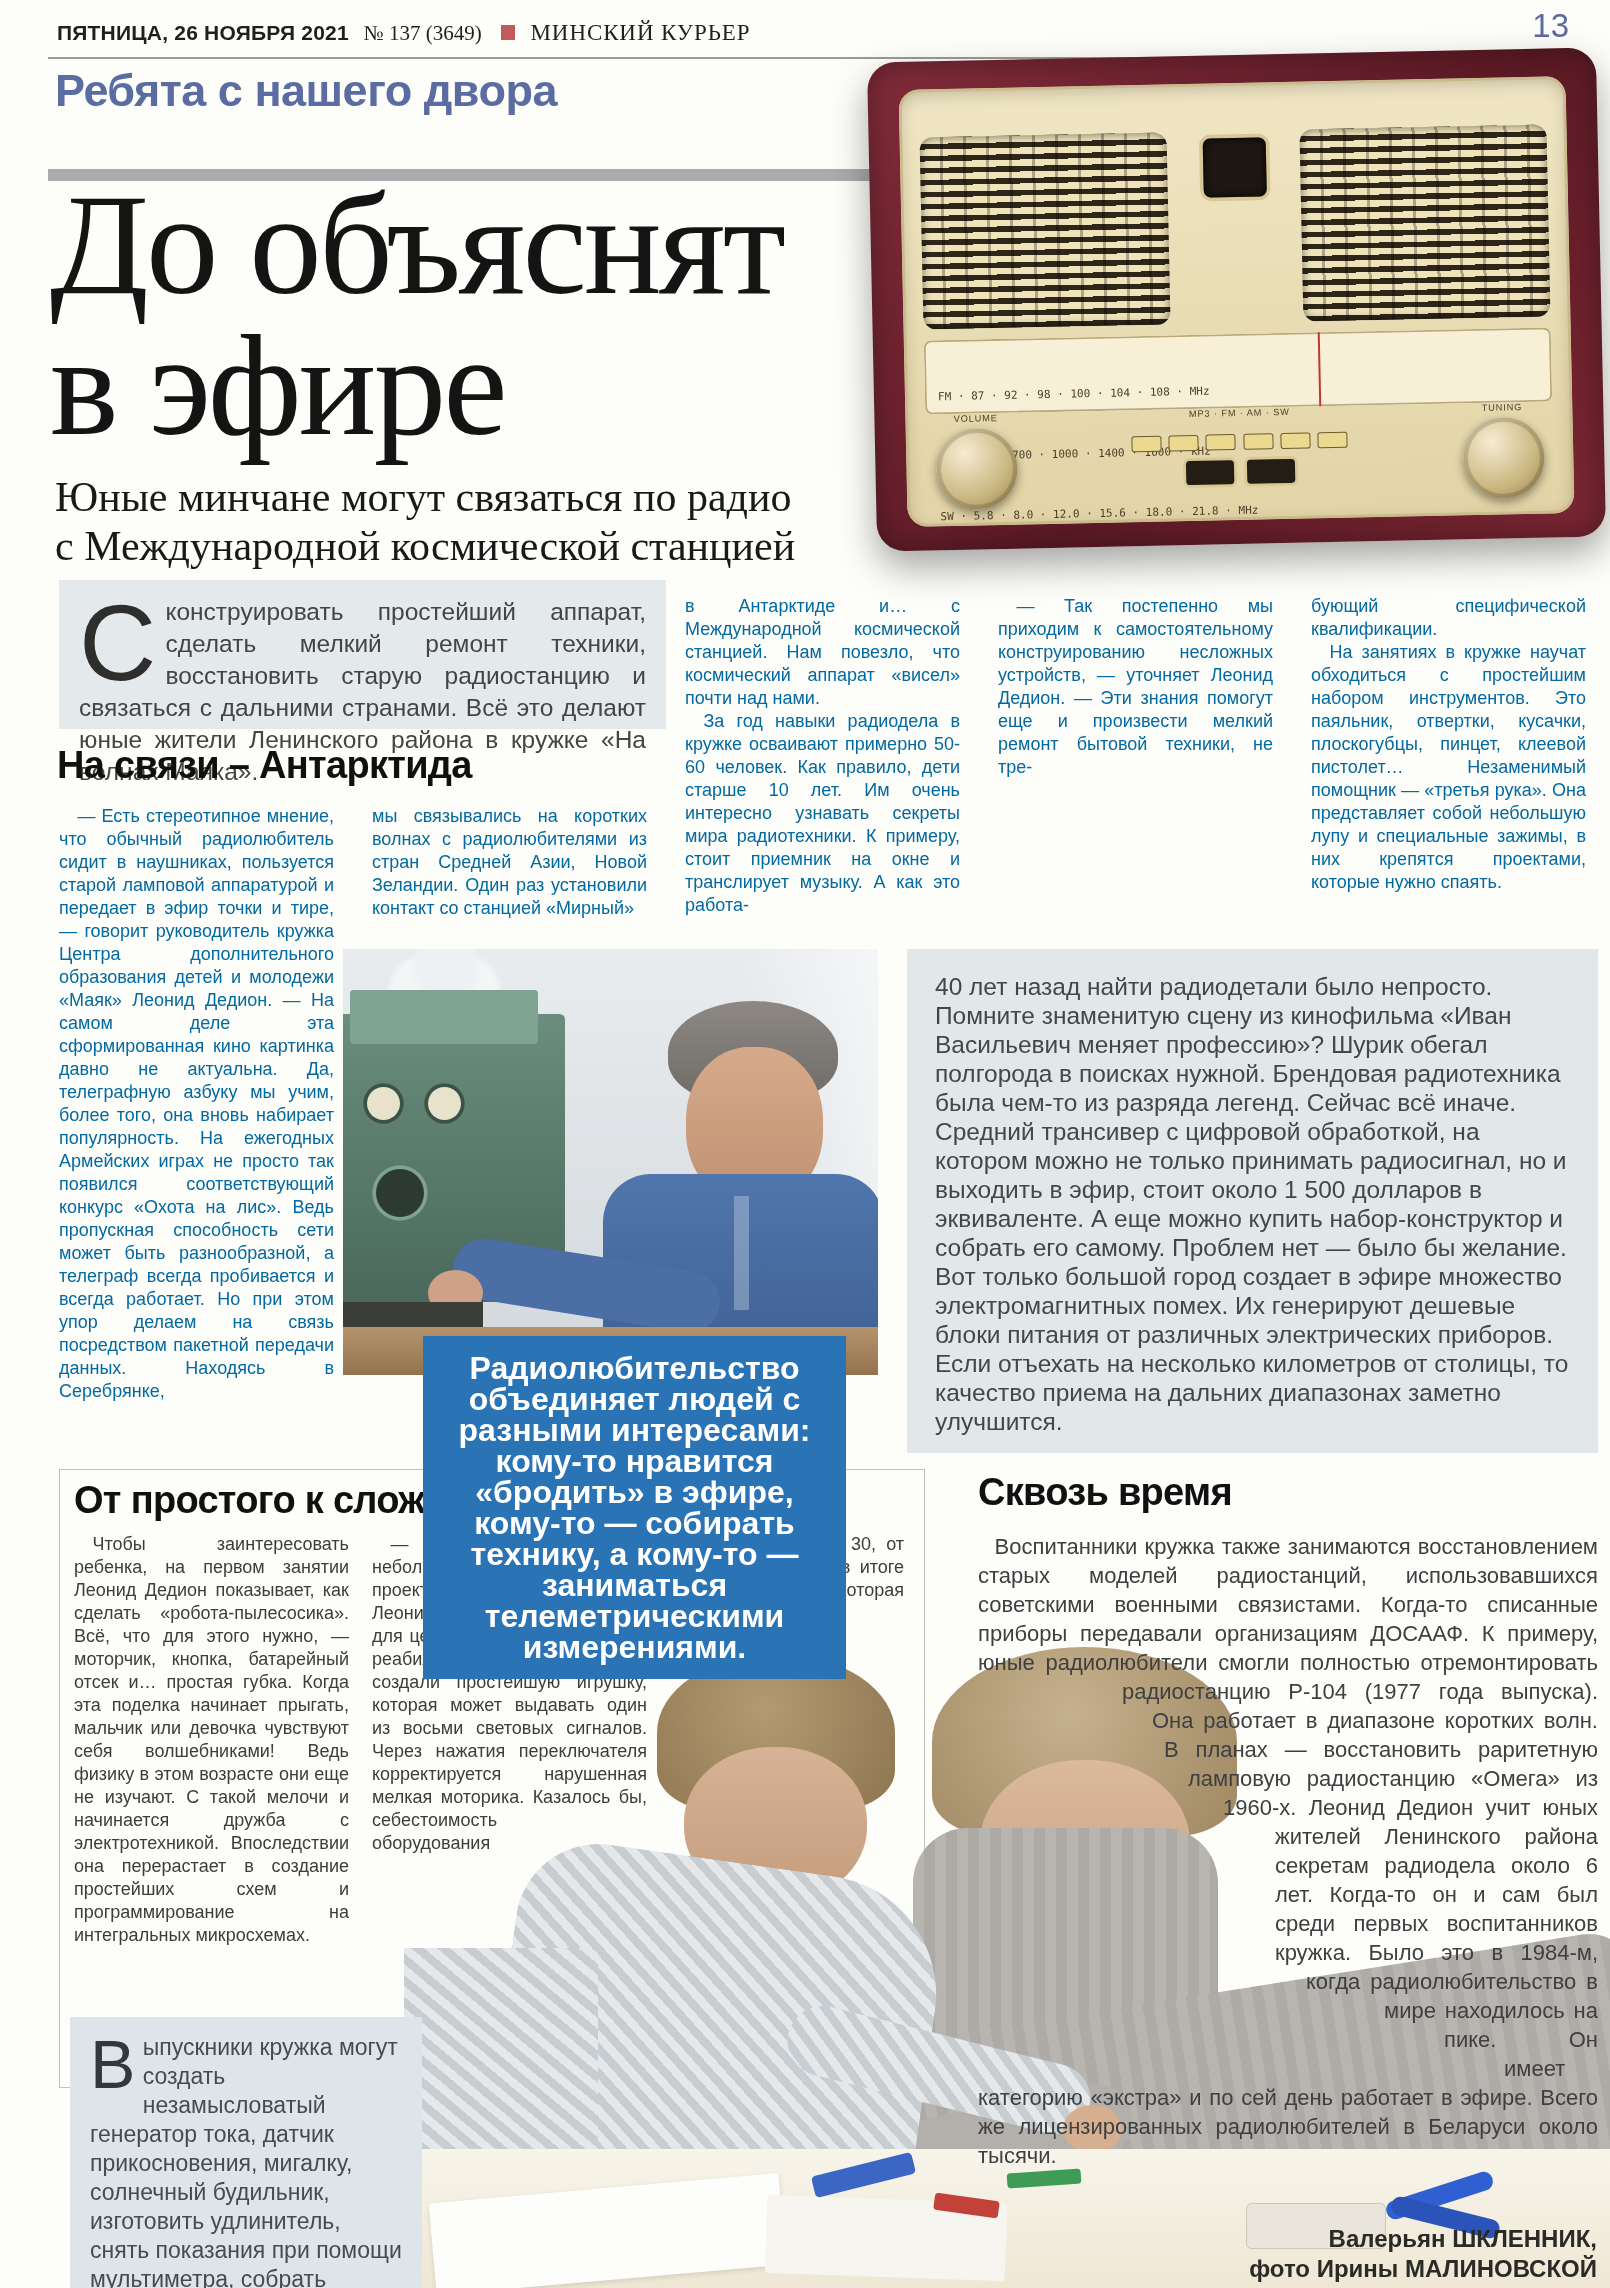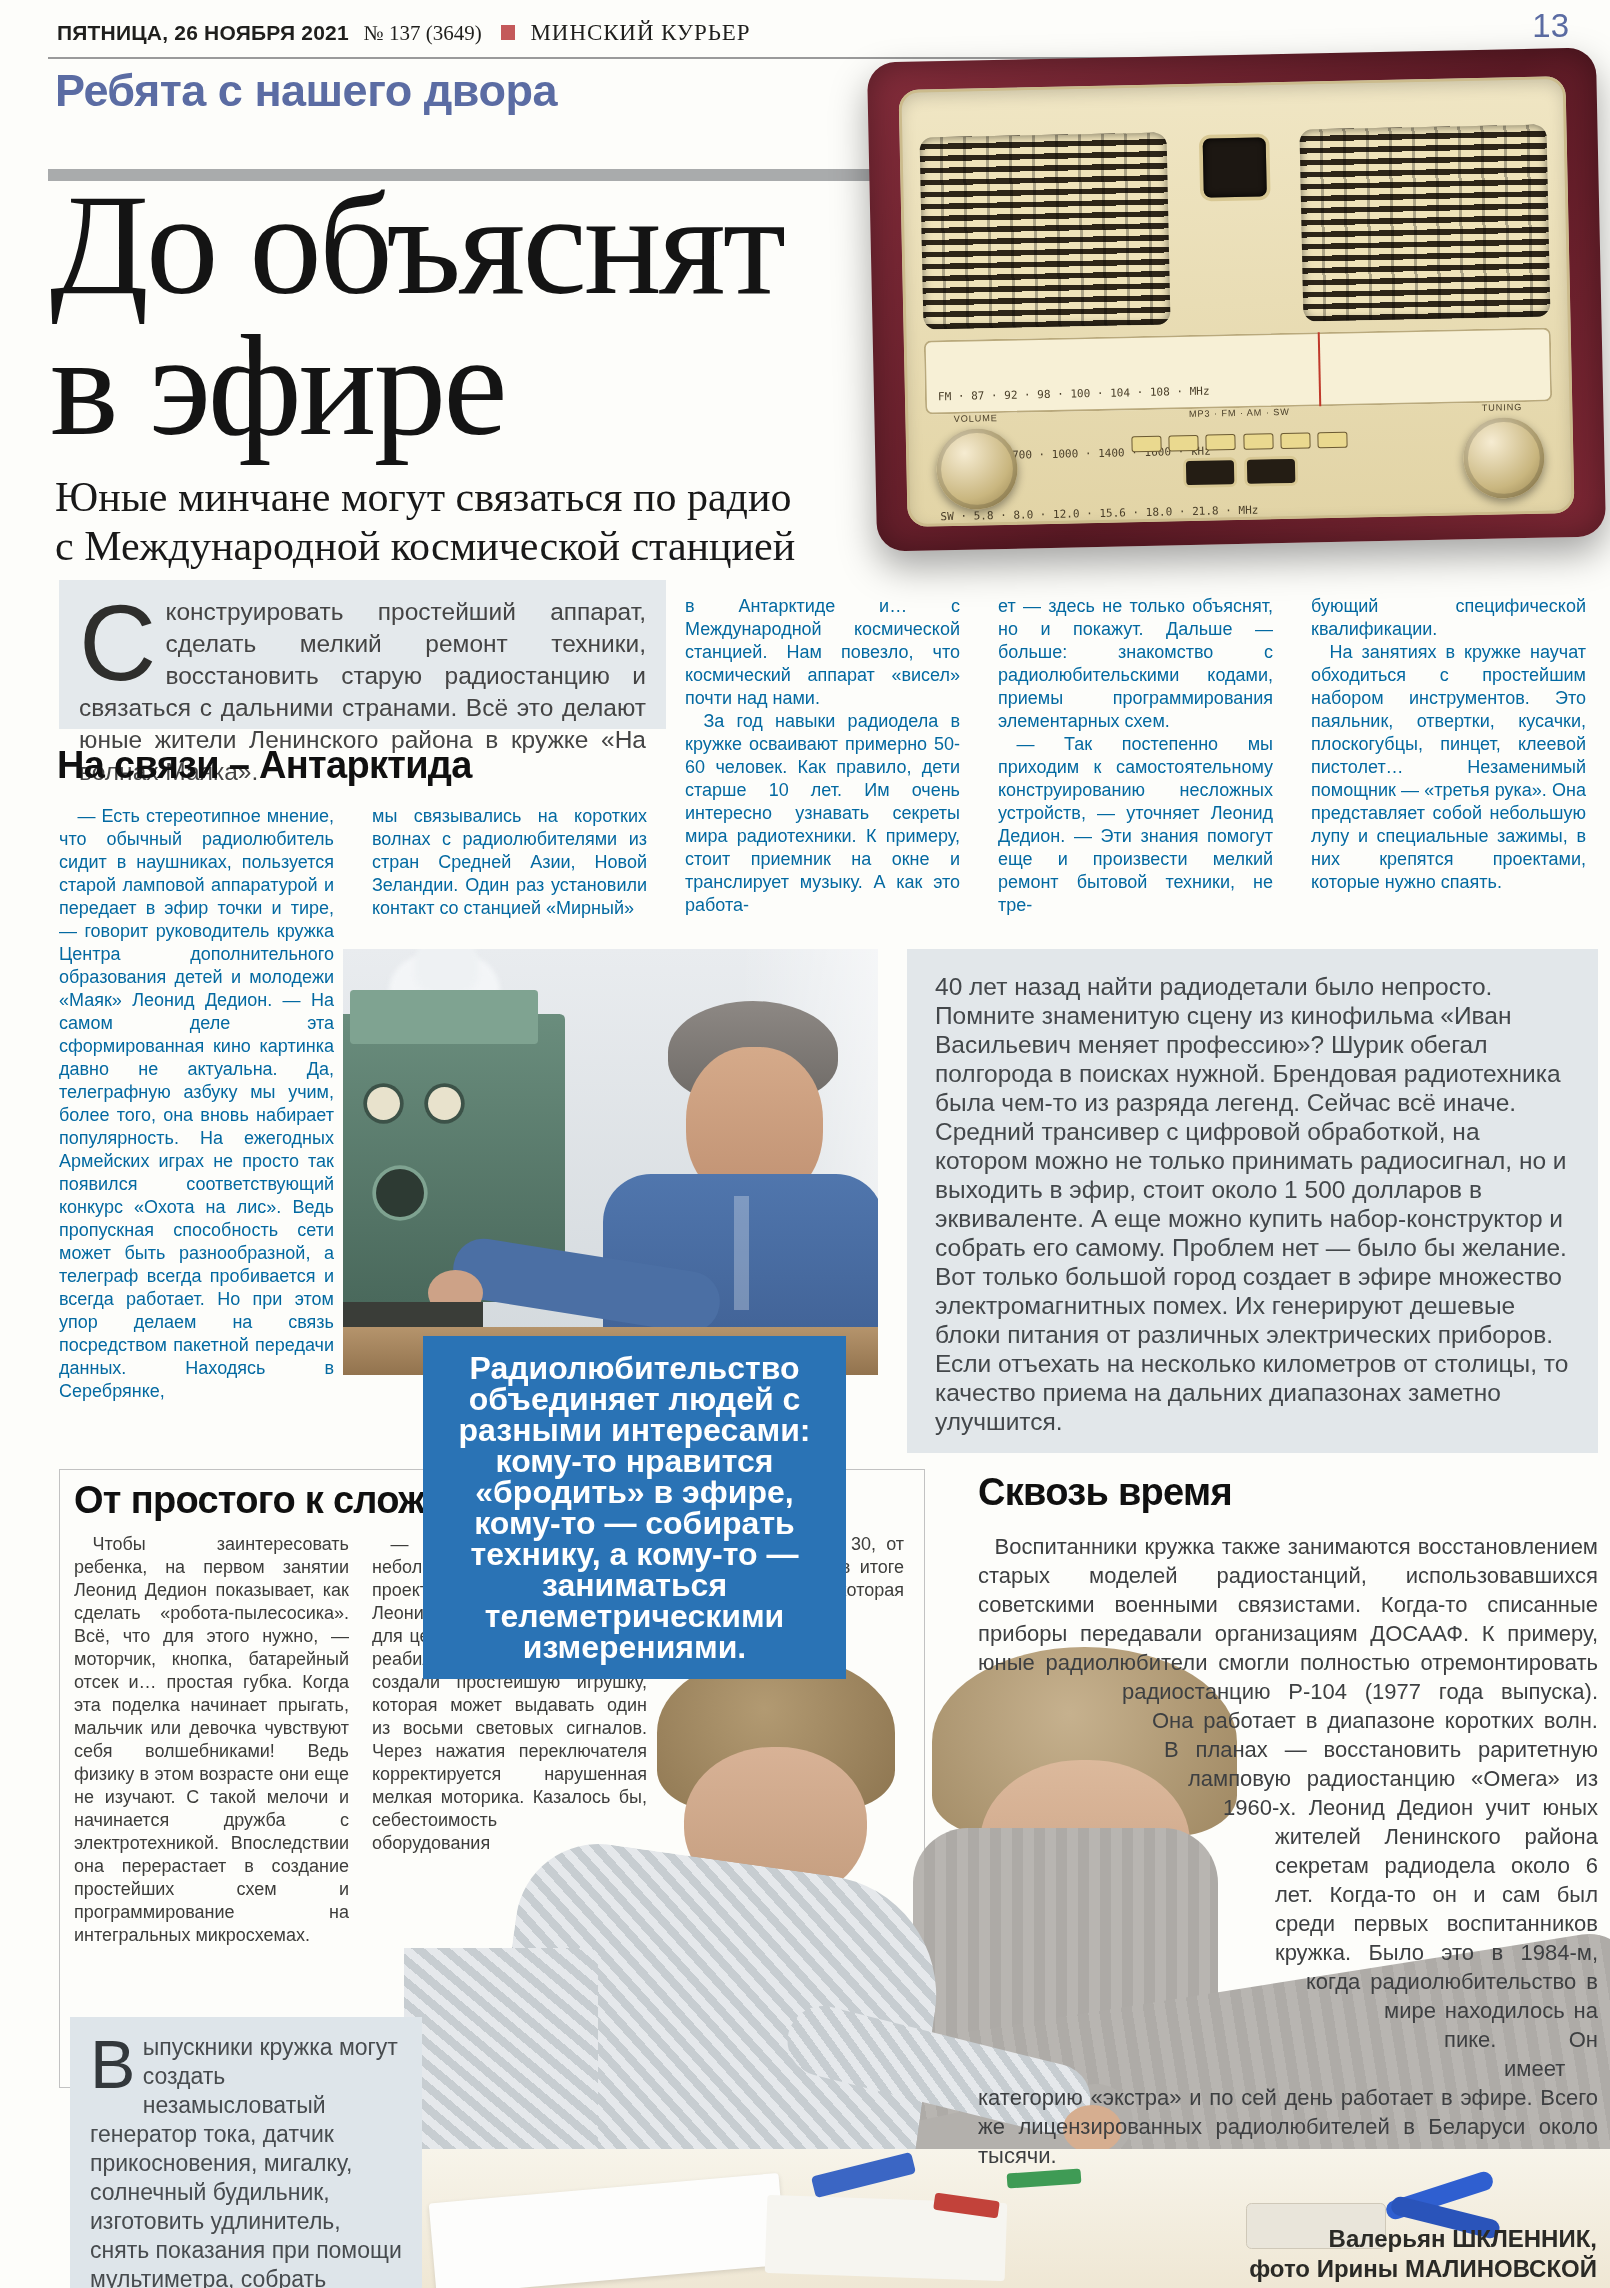--- a/index.html
+++ b/index.html
@@ -154,21 +154,20 @@
     <p class="ind">— Есть стереотипное мнение, что обычный радиолюбитель сидит в наушниках, пользуется старой ламповой аппаратурой и передает в эфир точки и тире, — говорит руководитель кружка Центра дополнительного образования детей и молодежи «Маяк» Леонид Дедион. — На самом деле эта сформированная кино картинка давно не актуальна. Да, телеграфную азбуку мы учим, более того, она вновь набирает популярность. На ежегодных Армейских играх не просто так появился соответствующий конкурс «Охота на лис». Ведь пропускная способность сети может быть разнообразной, а телеграф всегда пробивается и всегда работает. Но при этом упор делаем на связь посредством пакетной передачи данных. Находясь в Серебрянке,</p>
   </div>
   <div class="bcol" style="left:372px;top:805px;">
     <p>мы связывались на коротких волнах с радиолюбителями из стран Средней Азии, Новой Зеландии. Один раз установили контакт со станцией «Мирный»</p>
   </div>
   <div class="bcol" style="left:685px;top:595px;">
     <p>в Антарктиде и… с Международной космической станцией. Нам повезло, что космический аппарат «висел» почти над нами.</p>
     <p class="ind">За год навыки радиодела в кружке осваивают примерно 50-60 человек. Как правило, дети старше 10 лет. Им очень интересно узнавать секреты мира радиотехники. К примеру, стоит приемник на окне и транслирует музыку. А как это работа-</p>
   </div>
   <div class="bcol" style="left:998px;top:595px;">
-    <p>ет — здесь не только объяснят, но и покажут. Дальше — больше: знакомство с радиолюбительскими кодами, приемы программирования элементарных схем.</p>
     <p class="ind">— Так постепенно мы приходим к самостоятельному конструированию несложных устройств, — уточняет Леонид Дедион. — Эти знания помогут еще и произвести мелкий ремонт бытовой техники, не тре-</p>
   </div>
   <div class="bcol" style="left:1311px;top:595px;">
     <p>бующий специфической квалификации.</p>
     <p class="ind">На занятиях в кружке научат обходиться с простейшим набором инструментов. Это паяльник, отвертки, кусачки, плоскогубцы, пинцет, клеевой пистолет… Незаменимый помощник — «третья рука». Она представляет собой небольшую лупу и специальные зажимы, в них крепятся проектами, которые нужно спаять.</p>
   </div>
 
   <div class="ph" style="left:343px;top:949px;width:535px;height:426px;background:linear-gradient(#e9ecef,#d2d8dc);">
     <div style="left:46px;top:5.5px;width:111px;height:185px;background:#f3f5f7;border-radius:37px;filter:blur(2.8px);"></div>
     <div style="left:72px;top:-9.2px;width:63px;height:54px;background:#eef1f3;border-radius:20px;filter:blur(2.8px);"></div>

